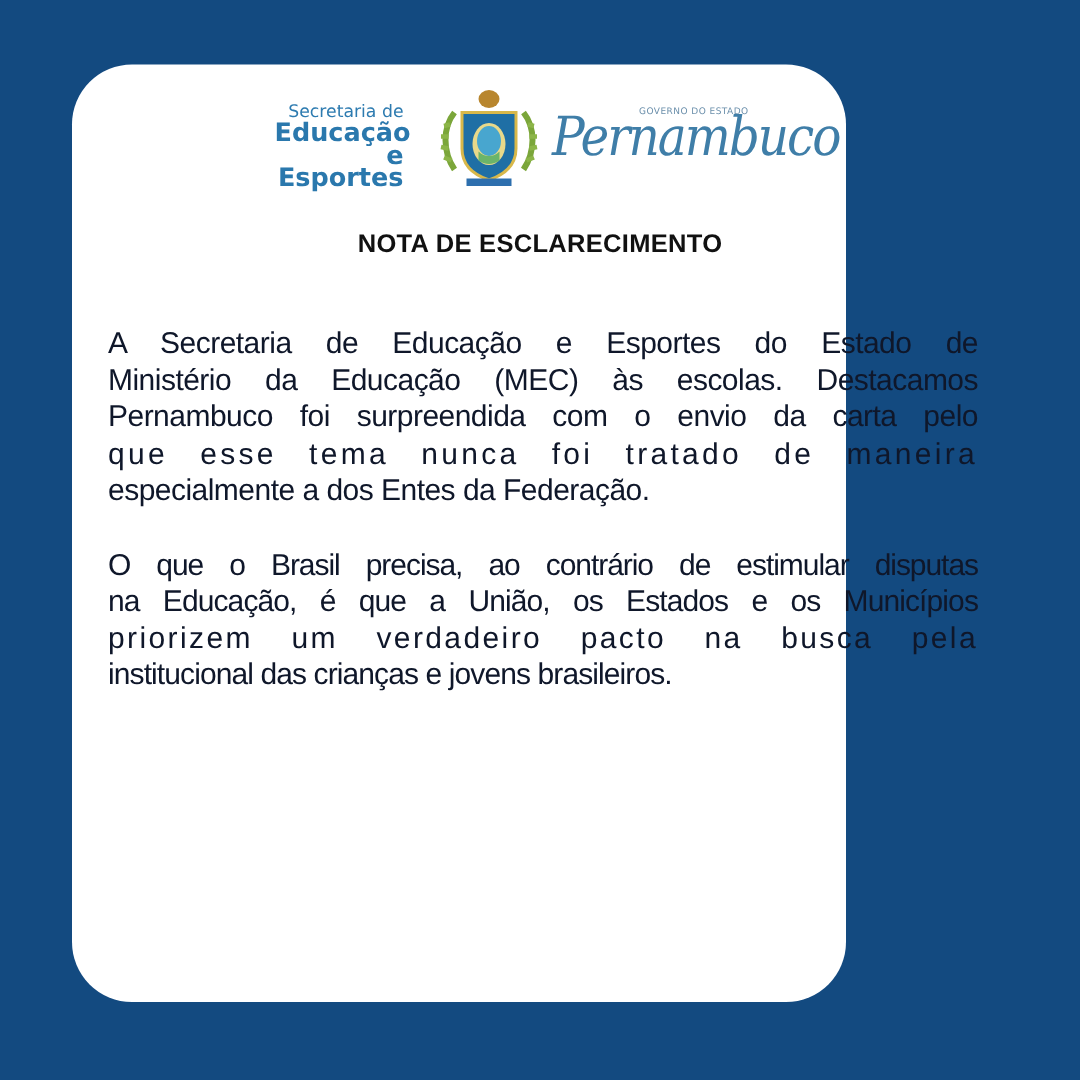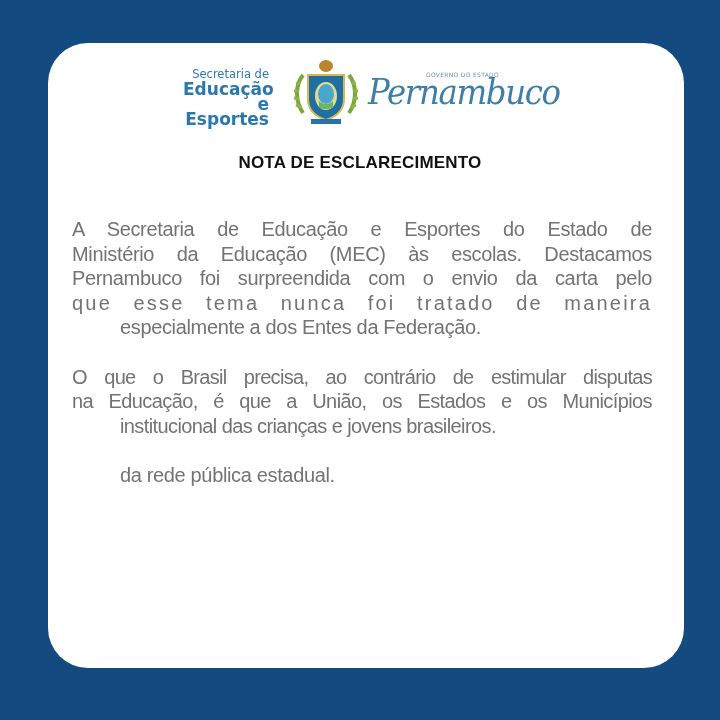--- a/index.html
+++ b/index.html
@@ -11,21 +11,21 @@
       height: 720px;
       background: #134a80;
       position: relative;
       overflow: hidden;
       font-family: "Liberation Sans", sans-serif;
     }
     .card {
       position: absolute;
       left: 48px;
       top: 43px;
-      width: 636px;
+      width: 516px;
       height: 625px;
       background: #ffffff;
       border-radius: 40px;
     }
     .header {
       position: absolute;
       left: 0;
       top: 14px;
       width: 624px;
       height: 78px;
@@ -96,40 +96,39 @@
       font-size: 17px;
       font-weight: bold;
       color: #111111;
       letter-spacing: 0.2px;
     }
     .body {
       position: absolute;
       left: 24px;
       top: 174px;
       width: 580px;
-      color: #737373;
+      color: #0f172a;
       font-family: "Liberation Sans", sans-serif;
       font-size: 20px;
       line-height: 24.5px;
     }
     .para {
       margin: 0 0 25px 0;
       text-align: justify;
       letter-spacing: -0.35px;
     }
     .line {
       display: block;
       text-align: justify;
       text-align-last: justify;
       white-space: nowrap;
       height: 24.5px;
     }
     .line.last {
       text-align-last: left;
-      margin-left: 48px;
     }
   </style>
 </head>
 <body>
 
 <div class="card">
 
   <div class="header">
     <div class="sec-logo">
       <span class="l1">Secretaria de</span>
@@ -168,20 +167,20 @@
     <div class="para">
       <span class="line">A Secretaria de Educação e Esportes do Estado de</span>
       <span class="line">Ministério da Educação (MEC) às escolas. Destacamos</span>
       <span class="line">Pernambuco foi surpreendida com o envio da carta pelo</span>
       <span class="line" style="letter-spacing:2.2px">que esse tema nunca foi tratado de maneira</span>
       <span class="line last">especialmente a dos Entes da Federação.</span>
     </div>
     <div class="para">
       <span class="line" style="letter-spacing:-0.7px">O que o Brasil precisa, ao contrário de estimular disputas</span>
       <span class="line" style="letter-spacing:-0.6px">na Educação, é que a União, os Estados e os Municípios</span>
+      <span class="line" style="letter-spacing:1.6px">priorizem um verdadeiro pacto na busca pela</span>
       <span class="line last" style="letter-spacing:-0.6px">institucional das crianças e jovens brasileiros.</span>
     </div>
     <div class="para">
-      <span class="line last">da rede pública estadual.</span>
     </div>
   </div>
 
 </div>
 
 </body></html>

